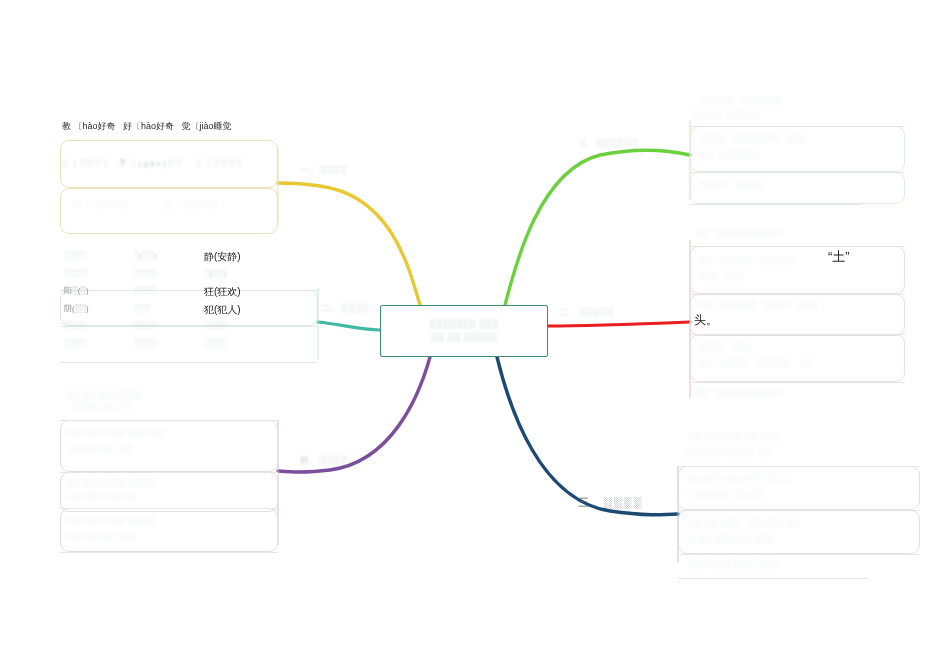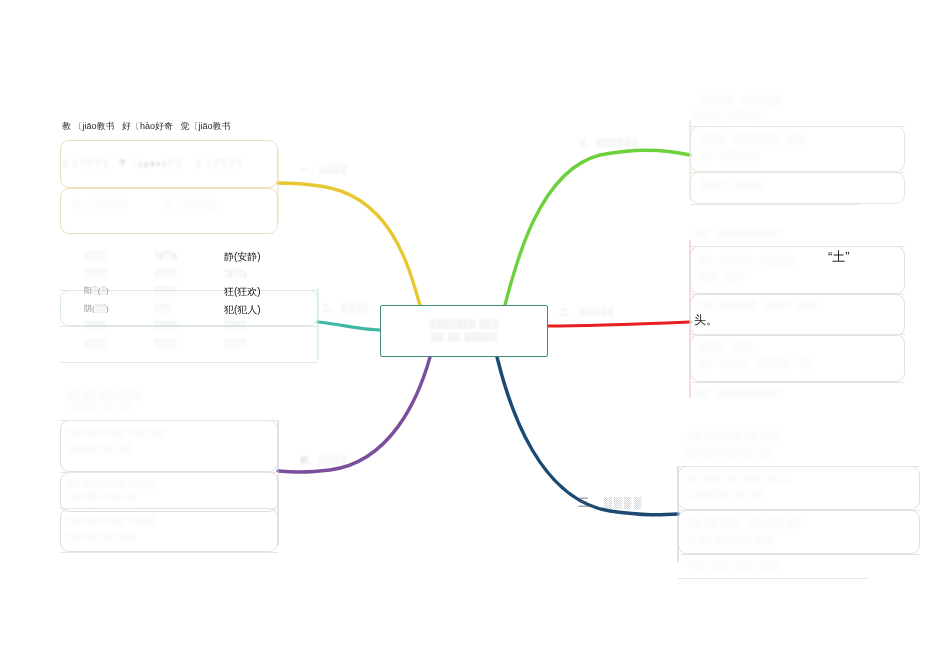--- a/index.html
+++ b/index.html
@@ -87,31 +87,31 @@
     <div class="blabel" style="left:300px;top:165px;">一、░░░░</div>
     <div class="blabel" style="left:322px;top:303px;">二、░░░░</div>
     <div class="blabel" style="left:300px;top:455px;">四、░░░░</div>
     <div class="blabel" style="left:580px;top:138px;">░、░░░░░░</div>
     <div class="blabel" style="left:560px;top:307px;">二、░░░░░</div>
     <div class="blabel sharp" style="left:578px;top:495px;font-size:11px;letter-spacing:2px;">三、░░░░</div>
 
     <div class="group ring-y" style="left:60px;top:140px;width:218px;height:48px;"></div>
     <div class="group ring-y" style="left:60px;top:188px;width:218px;height:46px;"></div>
 
-    <div class="row pin" style="left:62px;top:120px;">教 〔jiāo教书   好〔hào好奇   觉〔jiāo教书</div>
+    <div class="row pin" style="left:62px;top:120px;">教 〔hào好奇   好〔hào好奇   觉〔jiào睡觉</div>
     <div class="row blur" style="left:62px;top:158px;letter-spacing:2px;">░〔░░░░  干〔(gān)░░   ░〔░░░░</div>
     <div class="row blur2" style="left:74px;top:200px;letter-spacing:3px;">░〔░░░░       ░〔░░░░</div>
 
     <div class="group ring-t" style="left:60px;top:290px;width:258px;height:36px;"></div>
     <div class="sep" style="left:60px;top:290px;width:258px;"></div>
     <div class="sep" style="left:60px;top:326px;width:258px;"></div>
     <div class="sep" style="left:60px;top:362px;width:258px;"></div>
 
     <div class="cellgrid" style="left:64px;top:250px;width:250px;
-         grid-template-columns:70px 70px 110px;grid-auto-rows:17.5px;margin-left:20px;">
+         grid-template-columns:70px 70px 110px;grid-auto-rows:17.5px;">
       <div class="cell blur">░░░░</div>
       <div class="cell blur">░(░░)</div>
       <div class="cell sharp">静(安静)</div>
 
       <div class="cell blur">░░░░</div>
       <div class="cell blur">░░░░</div>
       <div class="cell blur">░(░░)</div>
 
       <div class="cell semi">阳░(░)</div>
       <div class="cell blur">░░░░</div>

